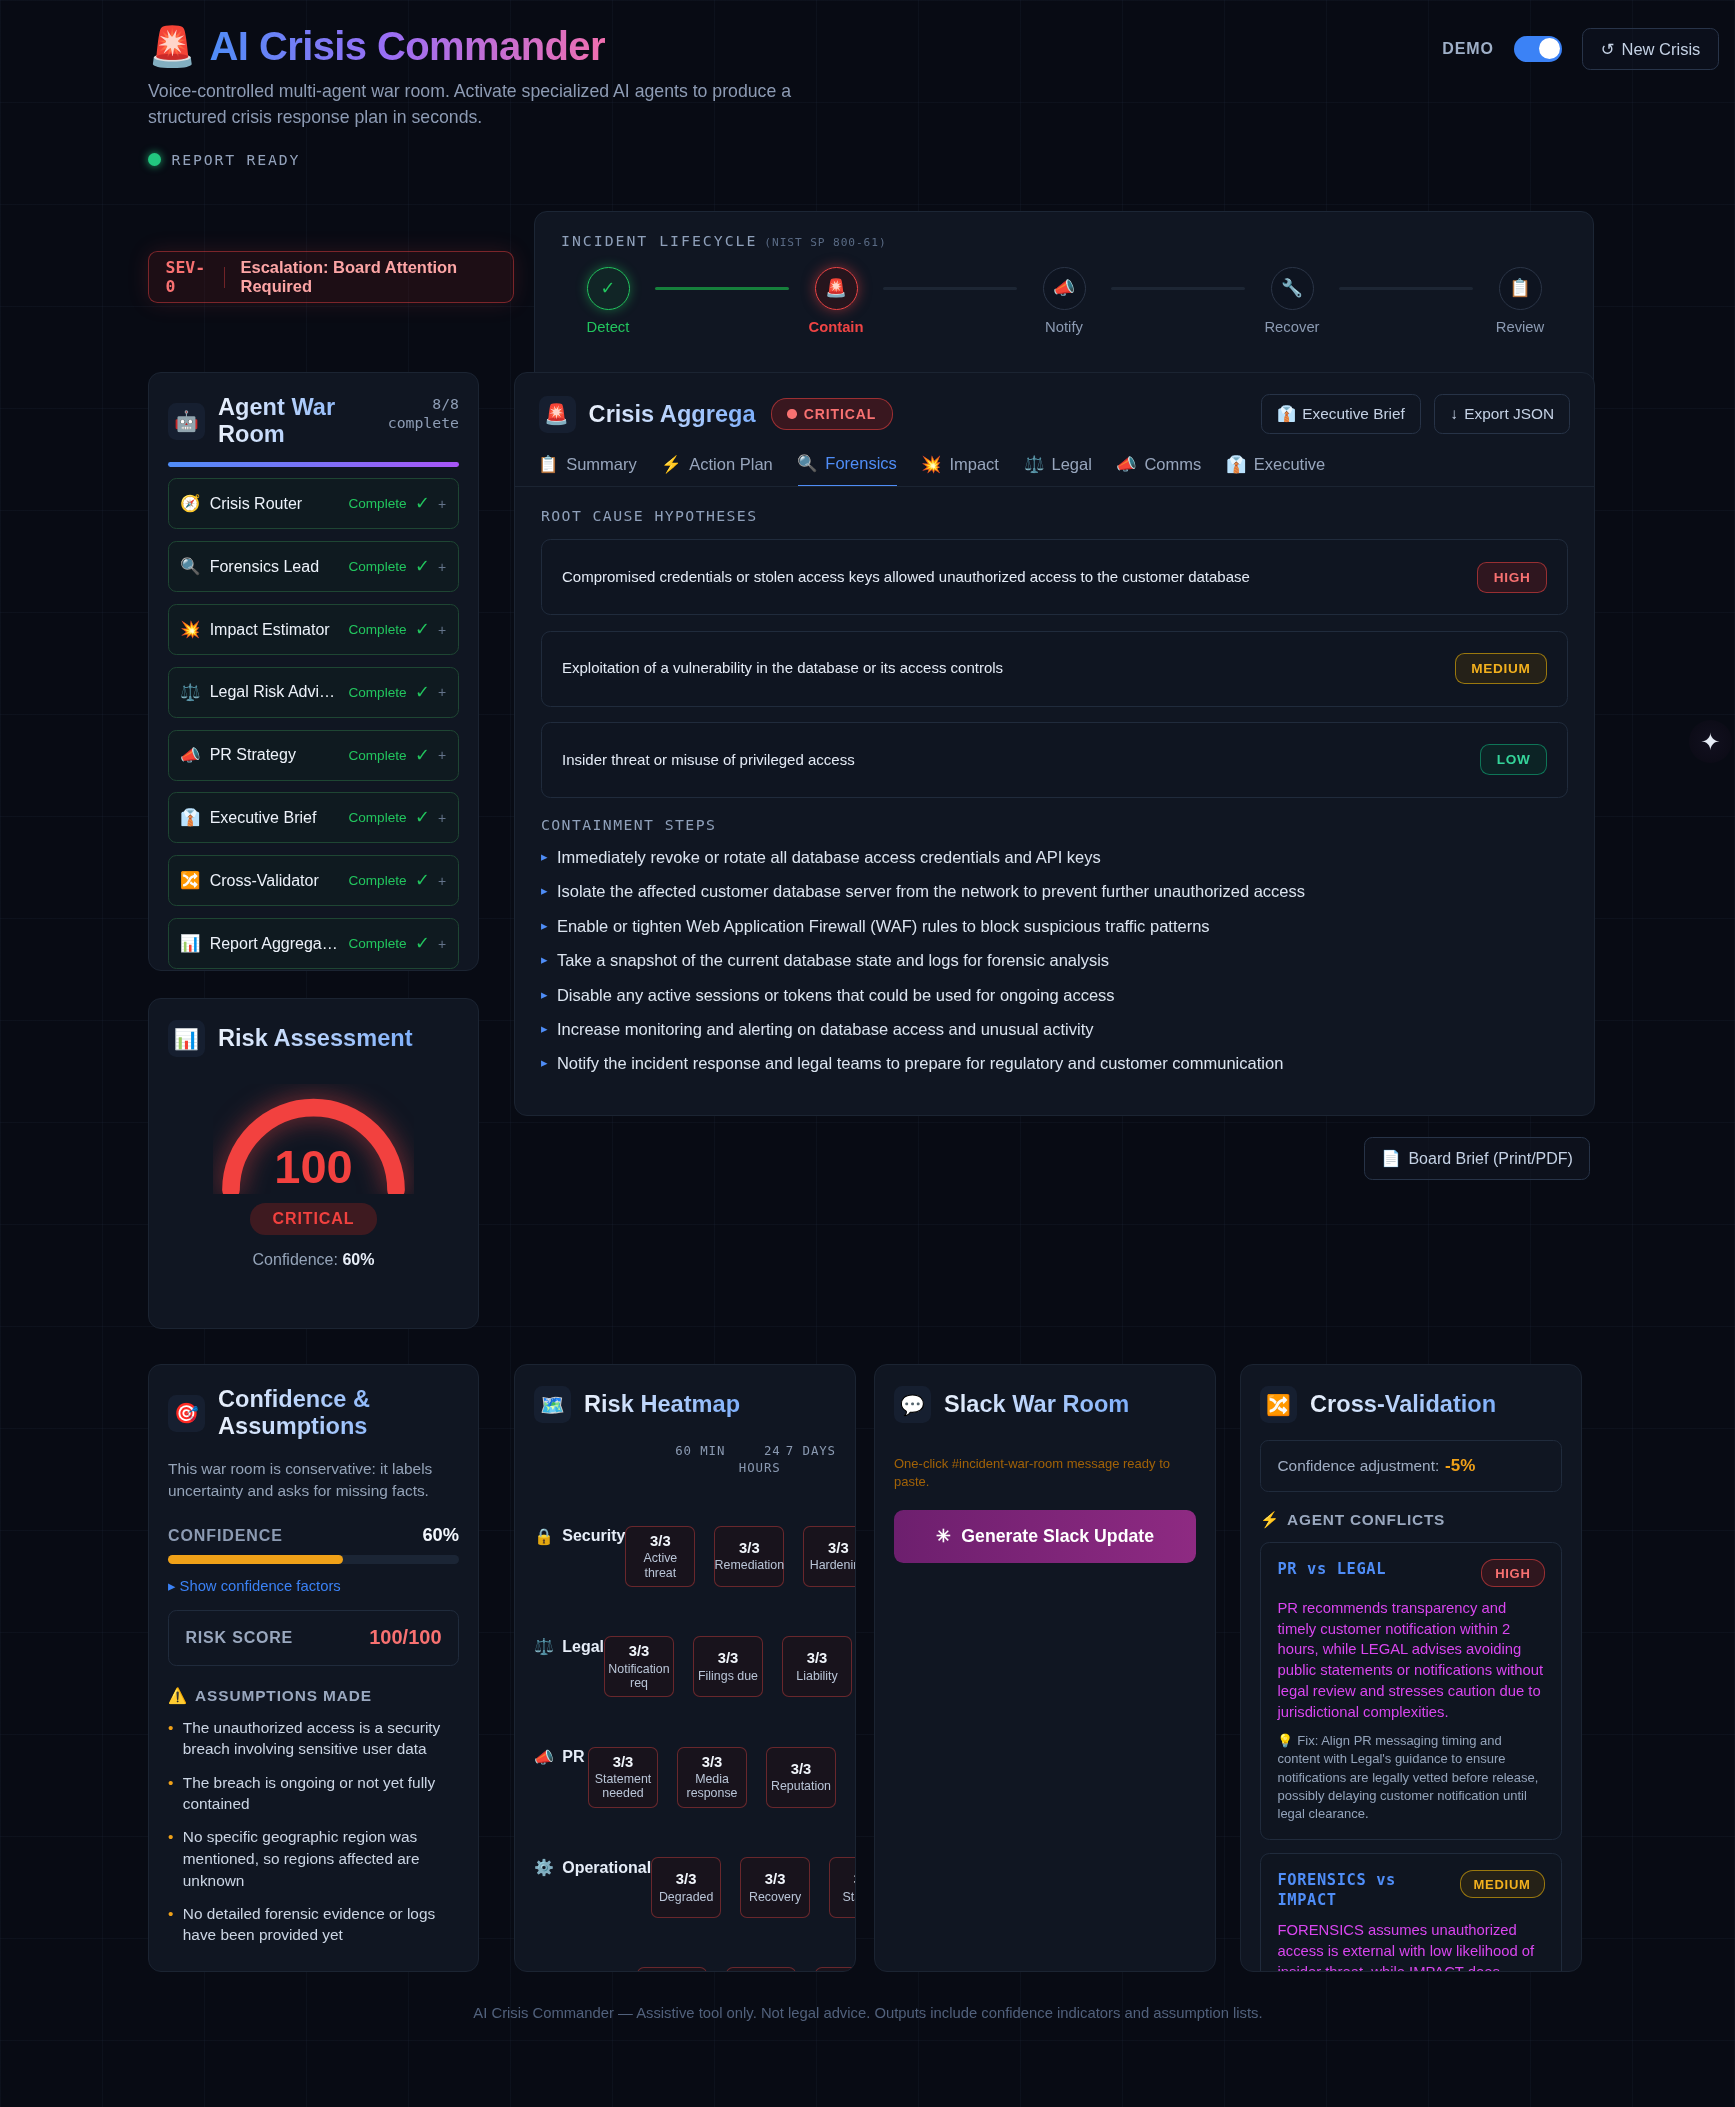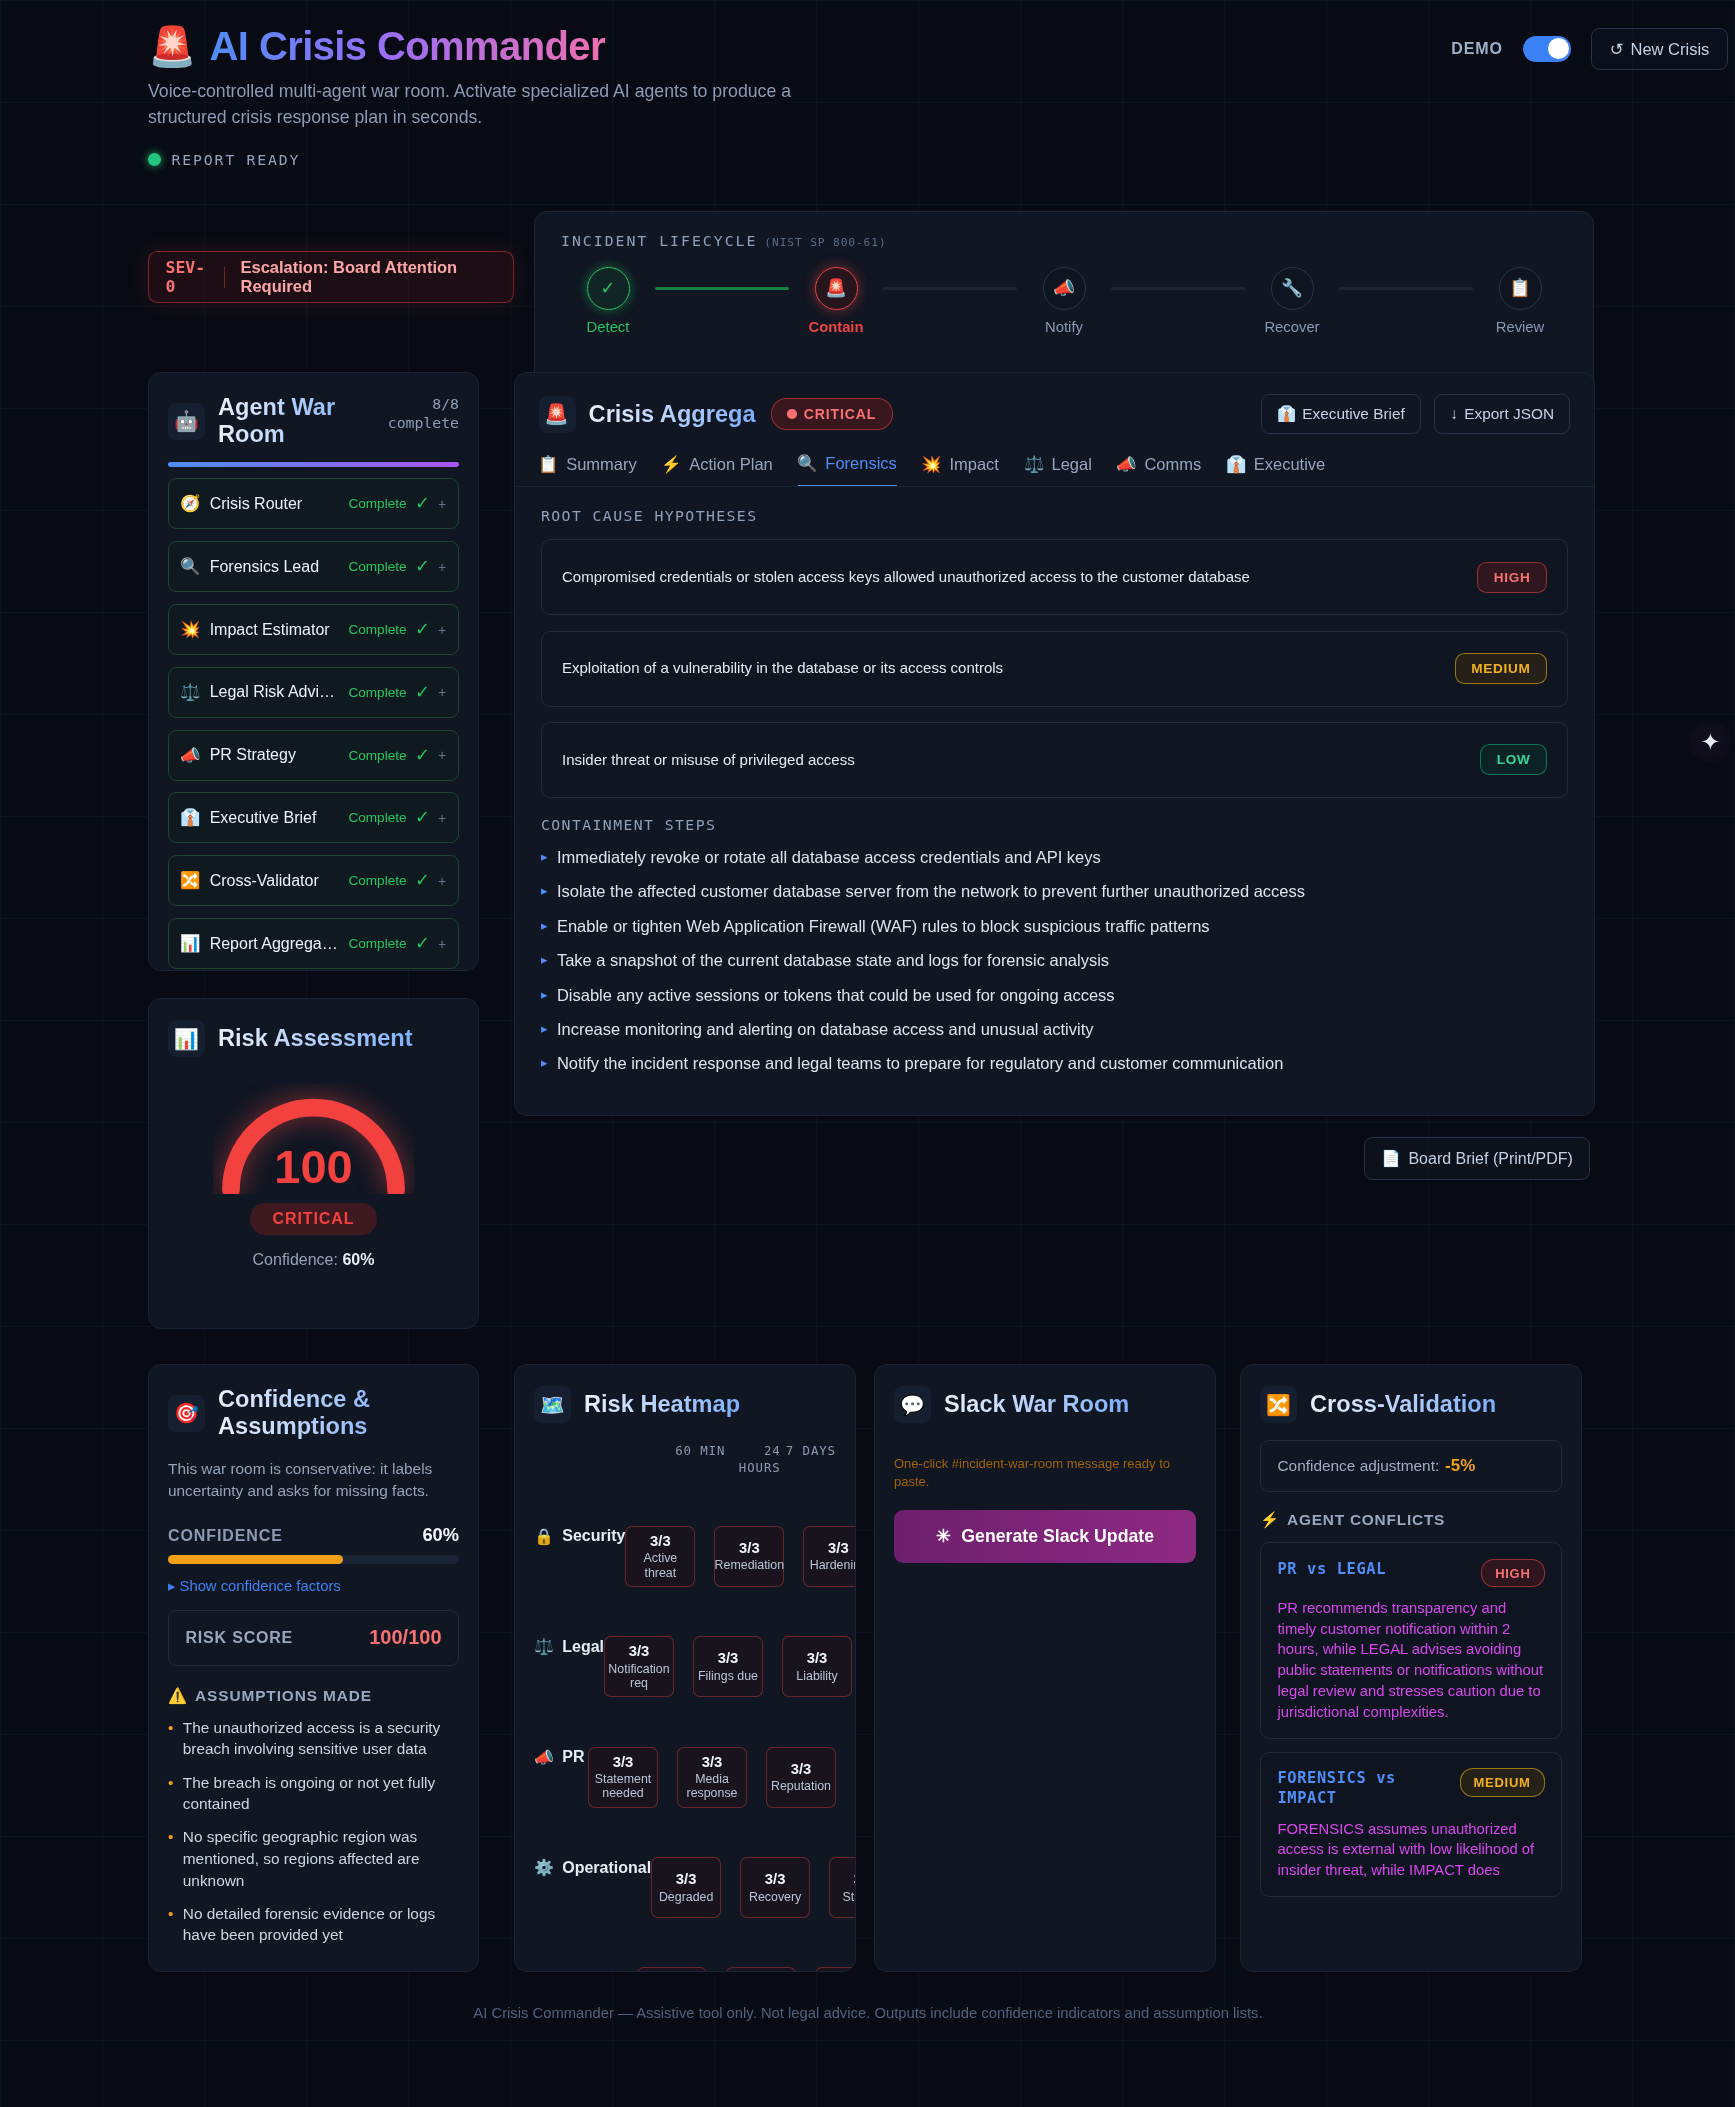--- a/index.html
+++ b/index.html
@@ -31,21 +31,21 @@
   .brand-sub {
     margin-top: 10.6px; font-size: 17.7px; color: #8d9bb4; line-height: 1.45;
     max-width: 667px;
   }
   .status-row { margin-top: 20px; display: flex; align-items: center; gap: 10.6px; }
   .status-dot { width: 13px; height: 13px; border-radius: 50%; background: #22c77f;
     box-shadow: 0 0 8.3px rgba(34,199,127,.85); }
   .status-text { font-family: "DejaVu Sans Mono", monospace; font-size: 14.8px;
     letter-spacing: 1.8px; color: #93a2bb; }
 
-  .header-right { position: absolute; right: 8px; top: 28px; display: flex; align-items: center; gap: 20px; }
+  .header-right { position: absolute; right: 17px; top: 28px; display: flex; align-items: center; gap: 20px; }
   .demo-label { font-size: 16px; letter-spacing: 0.9px; color: #9fb0c8; font-weight: 600; }
   .toggle { width: 48px; height: 26px; border-radius: 14px; background: #3b82f6; position: relative; }
   .toggle .knob { position: absolute; width: 21px; height: 21px; border-radius: 50%;
     background: #fff; top: 2.4px; right: 2.4px; }
   .btn-outline {
     border: 0.9px solid #283449; border-radius: 8.3px; padding: 10.6px 17.7px;
     font-size: 16.5px; color: #c4d1e4; background: rgba(17,24,39,.35);
     display: flex; align-items: center; gap: 7px; white-space: nowrap;
   }
 
@@ -688,20 +688,21 @@
       <span>⚡</span>
       <span>AGENT CONFLICTS</span>
     </div>
     <div id="xv-list">
         <div class="xv-item">
           <div class="xv-top">
             <span class="xv-vs">PR vs LEGAL</span>
             <span class="pill sm high">HIGH</span>
           </div>
           <div class="xv-body">PR recommends transparency and timely customer notification within 2 hours, while LEGAL advises avoiding public statements or notifications without legal review and stresses caution due to jurisdictional complexities.</div>
+          <div class="xv-fix">💡 Fix: Align PR messaging timing and content with Legal's guidance to ensure notifications are legally vetted before release, possibly delaying customer notification until legal clearance.</div>
         </div>
         <div class="xv-item">
           <div class="xv-top">
             <span class="xv-vs">FORENSICS vs IMPACT</span>
             <span class="pill sm medium">MEDIUM</span>
           </div>
           <div class="xv-body">FORENSICS assumes unauthorized access is external with low likelihood of insider threat, while IMPACT does</div>
         </div>
       </div>
   </div>

